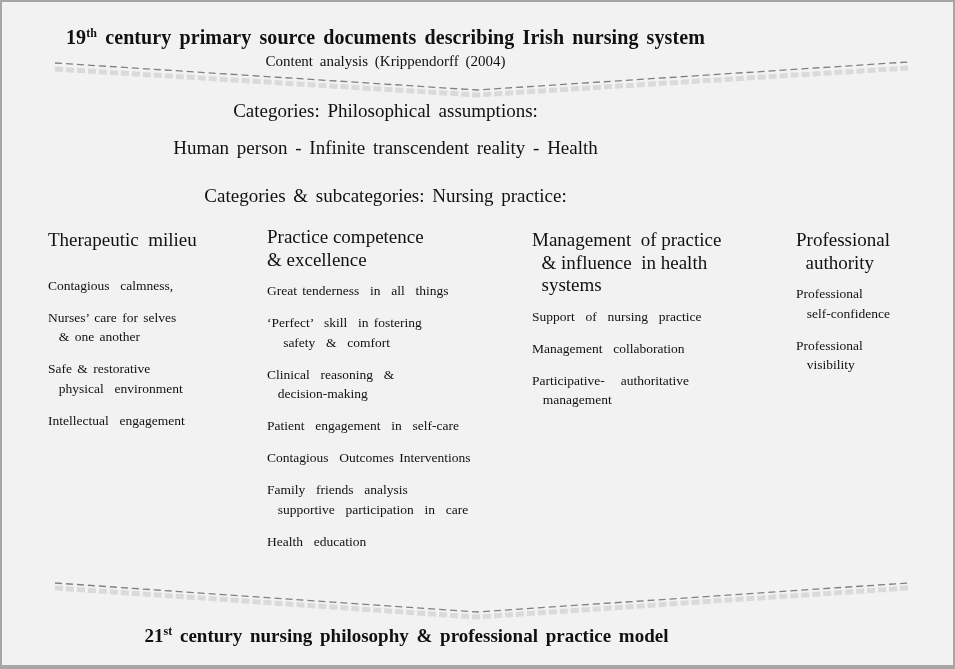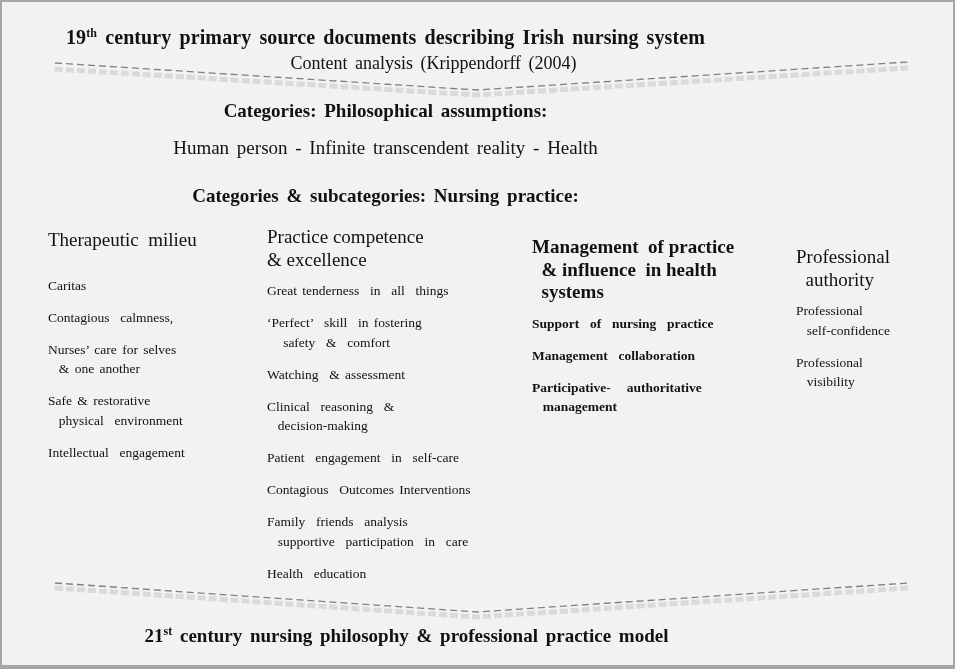--- a/index.html
+++ b/index.html
@@ -14,33 +14,33 @@
     border: 2px solid #a6a6a6; border-bottom-width: 4px;
     background: #f2f2f2;
   }
   .abs { position: absolute; }
   .center { left: 0; width: 771px; text-align: center; }
   .title-top {
     top: 26px; font-size: 20px; font-weight: bold; letter-spacing: 0.1px;
     word-spacing: 3px;
   }
   .title-top sup, .title-bottom sup { font-size: 12px; vertical-align: 7px; }
-  .subtitle { top: 53px; font-size: 18px; word-spacing: 3px; margin-left: 48px; }
-  .philo-head { top: 100px; font-size: 19px; font-weight: bold; word-spacing: 3px; }
+  .subtitle { top: 53px; font-size: 15px; word-spacing: 3px; }
+  .philo-head { top: 100px; font-size: 19px; font-weight: normal; word-spacing: 3px; }
   .philo-items { top: 137px; font-size: 19px; word-spacing: 3px; }
-  .practice-head { top: 185px; font-size: 19px; font-weight: bold; word-spacing: 3px; }
+  .practice-head { top: 185px; font-size: 19px; font-weight: normal; word-spacing: 3px; }
   .title-bottom { top: 624px; font-size: 19px; font-weight: bold; word-spacing: 3px; padding-left: 21px; }
   .col { position: absolute; top: 226px; }
   .col-h { font-size: 19px; line-height: 22.5px; margin-bottom: 10px; white-space: pre; }
   .col-item { font-size: 13.5px; line-height: 19.5px; margin-bottom: 12.5px; white-space: pre; word-spacing: 2px; }
   .c1 { left: 48px; top: 229px; }
   .c1 .col-h { margin-bottom: 24px; }
   .c2 { left: 267px; }
-  .c3 { left: 532px; top: 236px; font-weight: bold; }
-  .c4 { left: 796px; top: 229px; margin-top: 17px; }
+  .c3 { left: 532px; top: 229px; }
+  .c4 { left: 796px; top: 229px; }
   svg.chev { position: absolute; left: 0; width: 955px; height: 40px; overflow: visible; }
 </style>
 </head>
 <body>
 
 <div class="frame"></div>
 
 <div class="abs center title-top"><span>19</span><sup>th</sup><span> century  primary  source documents describing  Irish  nursing  system</span></div>
 <div class="abs center subtitle">Content analysis  (Krippendorff  (2004)</div>
 
@@ -48,36 +48,34 @@
   <polyline points="55,7 477,33 908,6" fill="none" stroke="#dadada" stroke-width="5" stroke-dasharray="8 3" transform="translate(0,4)"></polyline>
   <polyline points="55,5 477,32 908,4" fill="none" stroke="#808080" stroke-width="1.3" stroke-dasharray="7 4"></polyline>
 </svg>
 
 <div class="abs center philo-head">Categories: Philosophical  assumptions:</div>
 <div class="abs center philo-items">Human person  -  Infinite transcendent  reality  -  Health</div>
 <div class="abs center practice-head">Categories &amp; subcategories: Nursing  practice:</div>
 
 <div class="col c1">
   <div class="col-h">Therapeutic  milieu</div>
-  <div class="col-item">Caritas</div>
   <div class="col-item">Contagious  calmness,</div>
   <div class="col-item">Nurses’ care for selves
   &amp; one another</div>
   <div class="col-item">Safe &amp; restorative
   physical  environment</div>
   <div class="col-item">Intellectual  engagement</div>
 </div>
 
 <div class="col c2">
   <div class="col-h">Practice competence
 &amp; excellence</div>
   <div class="col-item">Great tenderness  in  all  things</div>
   <div class="col-item">‘Perfect’  skill  in fostering
    safety  &amp;  comfort</div>
-  <div class="col-item">Watching  &amp; assessment</div>
   <div class="col-item">Clinical  reasoning  &amp;
   decision-making</div>
   <div class="col-item">Patient  engagement  in  self-care</div>
   <div class="col-item">Contagious  Outcomes Interventions</div>
   <div class="col-item">Family  friends  analysis
   supportive  participation  in  care</div>
   <div class="col-item">Health  education</div>
 </div>
 
 <div class="col c3">

